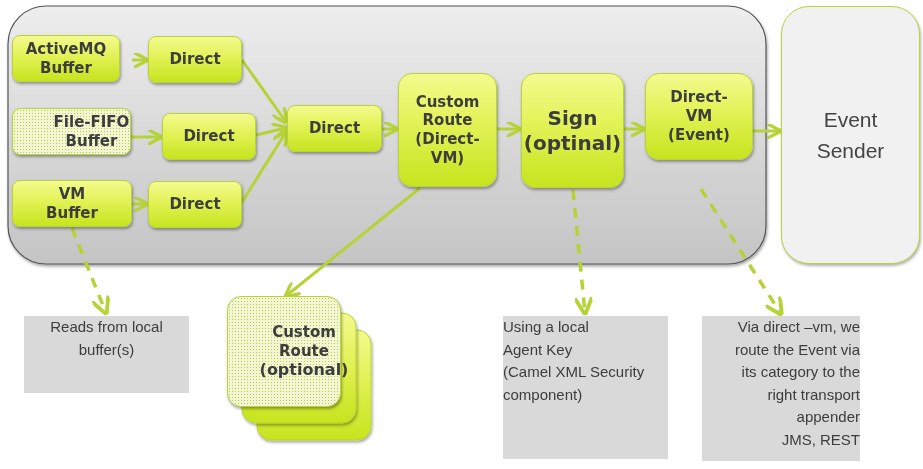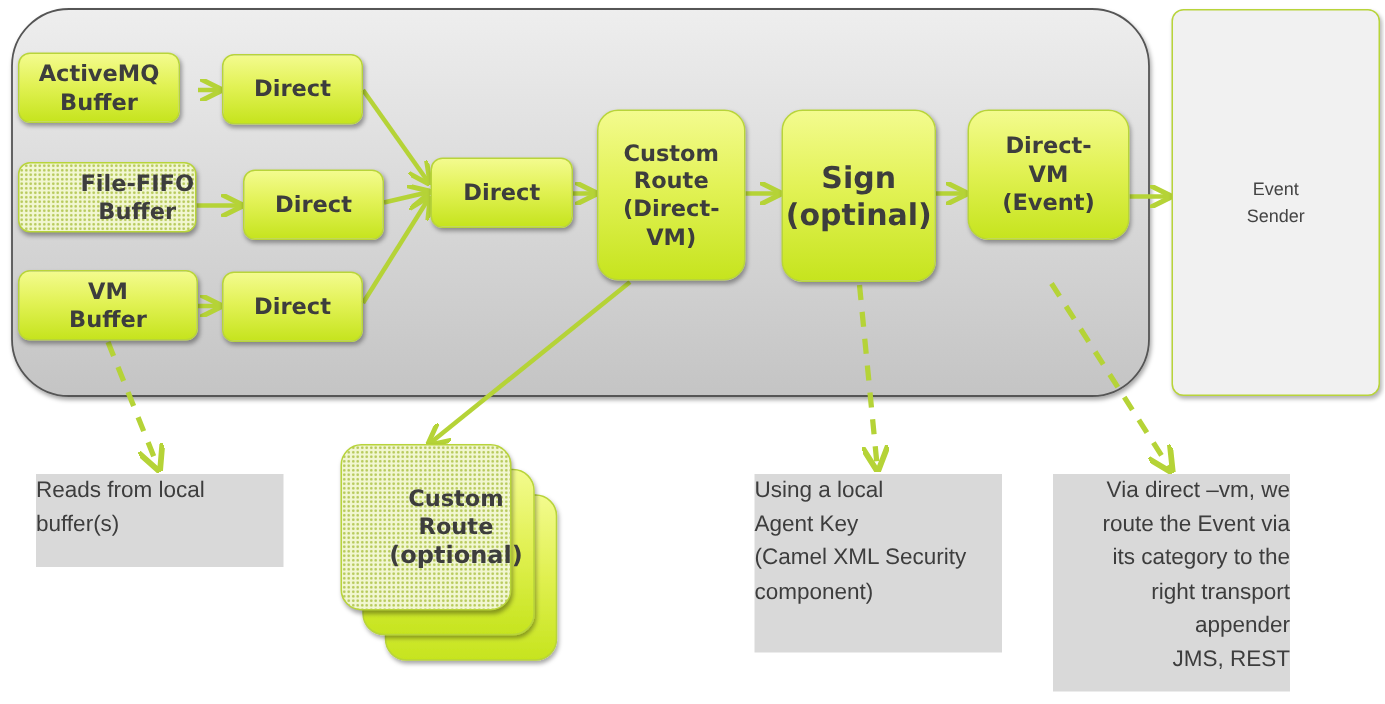--- a/index.html
+++ b/index.html
@@ -13,24 +13,24 @@
           box-shadow: 1px 2px 3px rgba(0,0,0,0.35); line-height: 1.25; }
   .node span { display: block; white-space: nowrap; }
   .node.dotted { background-color: #f2f7d2;
           background-image: radial-gradient(#b6c95a 0.8px, transparent 0.9px);
           background-size: 3px 3px; padding-left: 40px; }
   .fs16 { font-size: 15px; }
   .fs15 { font-size: 20px; }
   .fs13 { font-size: 16px; }
   .big { border-radius: 14px; }
   .sender { position: absolute; left: 781px; top: 6px; width: 139px; height: 258px;
-            box-sizing: border-box; border: 1.5px solid #b8d43a; border-radius: 8px;
+            box-sizing: border-box; border: 1.5px solid #b8d43a; border-radius: 28px;
             background: #f1f1f1; box-shadow: 1px 2px 3px rgba(0,0,0,0.3);
             display: flex; flex-direction: column; align-items: center; justify-content: center;
-            color: #444; font-size: 12px; line-height: 1.5; font-family: "Liberation Sans", sans-serif; }
+            color: #444; font-size: 21px; line-height: 1.5; font-family: "Liberation Sans", sans-serif; }
   .note { position: absolute; background: #d9d9d9; color: #3d3d3d; font-size: 15px;
           line-height: 22.5px; font-family: "Liberation Sans", sans-serif; box-sizing: border-box; }
   .note span { display: block; white-space: nowrap; }
 </style>
 </head>
 <body>
 
 <svg id="canvas" width="923" height="469">
   <defs>
     <linearGradient id="contGrad" x1="0" y1="0" x2="0" y2="1">
@@ -122,25 +122,25 @@
   <span>Event</span>
   <span>Sender</span>
 </div>
 
 <div class="node fs16 dotted big" style="left:227px;top:296px;width:114px;height:111px;">
   <span>Custom</span>
   <span>Route</span>
   <span class="fs13">(optional)</span>
 </div>
 
-<div class="note" style="left:24px;top:316px;width:165px;height:62px;padding-top:0px;">
+<div class="note" style="left:24px;top:316px;width:165px;height:77px;padding-top:0px;text-align:center;">
   <span>Reads from local</span>
   <span>buffer(s)</span>
 </div>
-<div class="note" style="left:503px;top:316px;width:165px;height:119px;">
+<div class="note" style="left:503px;top:316px;width:165px;height:143px;">
   <span>Using  a local</span>
   <span>Agent Key</span>
   <span>(Camel XML Security</span>
   <span>component)</span>
 </div>
 <div class="note" style="left:702px;top:316px;width:158px;height:145px;text-align:right;">
   <span>Via direct –vm, we</span>
   <span>route the Event via</span>
   <span>its category to the</span>
   <span>right transport</span>

